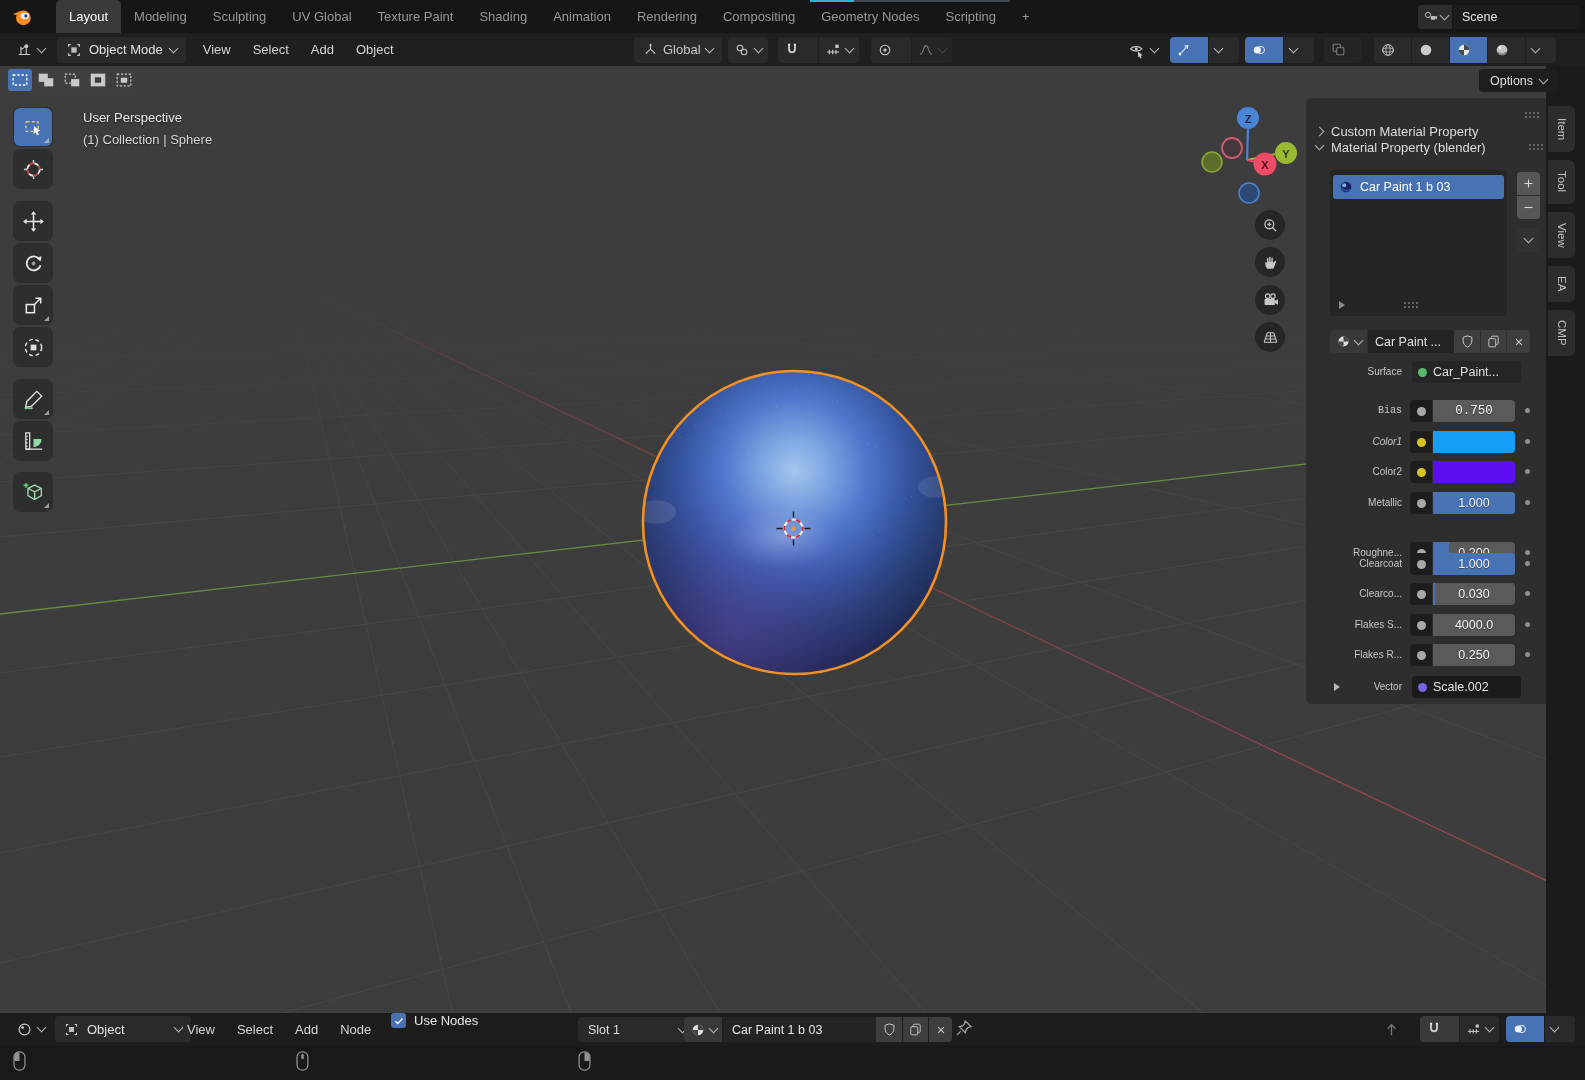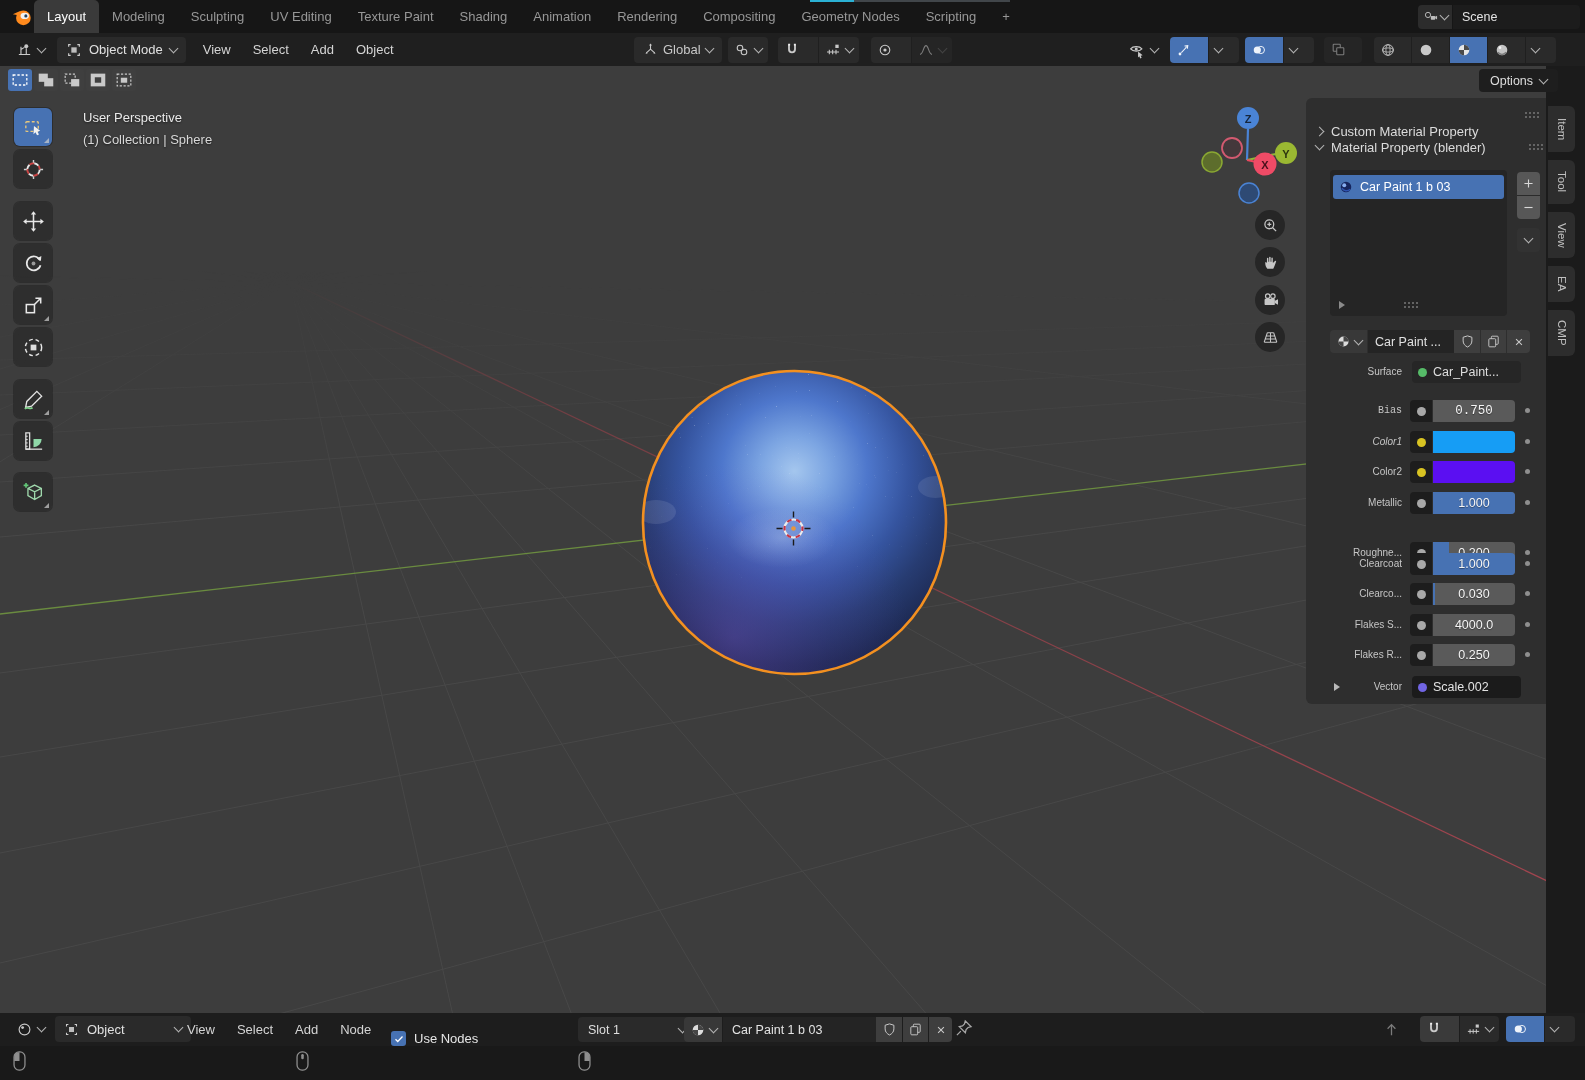--- a/index.html
+++ b/index.html
@@ -17,21 +17,21 @@
   .grip{width:15px;height:6px;position:relative;display:inline-block}
   .grip::before{content:"";position:absolute;left:0;top:0;width:2px;height:2px;border-radius:50%;background:#787878;
      box-shadow:4px 0 #787878,8px 0 #787878,12px 0 #787878,0 4px #787878,4px 4px #787878,8px 4px #787878,12px 4px #787878}
   
   #strip1{left:810px;top:0;width:44px;height:2px;background:#2bb1d4;z-index:20}
   #strip2{left:854px;top:0;width:156px;height:2px;background:#41464a;z-index:20}
   #topbar{left:0;top:0;width:1585px;height:33px;background:#161616;display:flex;align-items:center;z-index:10}
   #tb-logo{margin-left:10px;width:24px;height:22px;display:flex;align-items:center;justify-content:center}
   #tb-menus{display:flex;align-items:center;margin-left:6px}
   .tb-menu{padding:0 11px;line-height:33px;color:#d2d2d2;cursor:default}
-  #tb-tabs{display:flex;align-items:center;height:33px}
+  #tb-tabs{display:flex;align-items:center;margin-left:22px;height:33px}
   .ws-tab{padding:0 13px;line-height:33px;height:33px;color:#979797}
   .ws-tab.active{background:#3a3a3a;color:#fdfdfd;border-radius:5px 5px 0 0}
   #tb-scene{margin-left:auto;margin-right:5px;display:flex;align-items:center}
   #tb-scene-icon{width:34px;height:24px;background:#2c2c2c;border-radius:4px 0 0 4px;display:flex;align-items:center;justify-content:center;gap:3px}
   #tb-scene-name{width:118px;height:24px;background:#1c1c1c;border-radius:0 4px 4px 0;margin-left:1px;display:flex;align-items:center;padding-left:9px;color:#e3e3e3;font-size:12.5px}
   
   #vheader{left:0;top:33px;width:1585px;height:33px;background:#1f1f1f;z-index:10}
   .hgroup{position:absolute;top:0;height:33px;display:flex;align-items:center;gap:6px}
   .hdr-menu{padding:0 11px;color:#d4d4d4}
   .hbtn{height:26px;display:flex;align-items:center;justify-content:space-between;background:#2a2a2a;border-radius:4px;gap:5px;padding:0 6px;color:#c9c9c9}
@@ -95,21 +95,21 @@
   
   #sidestrip{left:1546px;top:66px;width:39px;height:947px;background:#1b1b1b;z-index:5}
   .side-tab{position:absolute;left:2px;width:27px;background:#2d2d2d;border-radius:0 6px 6px 0;
       display:flex;align-items:center;justify-content:center;color:#c0c0c0;font-size:11.5px;
       writing-mode:vertical-rl}
   
   #bheader{left:0;top:1013px;width:1585px;height:33px;background:#1d1d1d;z-index:10}
   #bh-objsel{position:absolute;left:55px;top:3px;width:118px;height:26px;background:#2a2a2a;border-radius:4px;
       display:flex;align-items:center;gap:8px;padding:0 9px;color:#e0e0e0}
   #bh-menus{position:absolute;left:176px;top:0;height:33px;display:flex;align-items:center}
-  #usenodes{position:absolute;left:391px;top:0;height:33px;display:flex;align-items:flex-end;gap:8px;color:#e6e6e6}
+  #usenodes{position:absolute;left:391px;top:0;height:33px;display:flex;align-items:flex-start;gap:8px;color:#e6e6e6}
   #un-box{width:15px;height:15px;background:#4772b3;border-radius:3px;display:flex;align-items:center;justify-content:center}
   #bh-slot{position:absolute;left:578px;top:4px;width:98px;height:25px;background:#2a2a2a;border-radius:4px;
       display:flex;align-items:center;justify-content:space-between;padding:0 10px;color:#dedede;font-size:12.5px}
   #bh-mat{position:absolute;left:684px;top:4px;height:25px}
   #bh-mat .seg{height:25px}
   #bh-mat .name{justify-content:flex-start;padding-left:9px;color:#e3e3e3;font-size:12.5px}
   #bh-pin{position:absolute;left:954px;top:5px;color:#a8a8a8}
   #bh-right{position:absolute;right:10px;top:3px;height:26px;display:flex;align-items:center;gap:7px}
   
   #statusbar{left:0;top:1046px;width:1585px;height:34px;background:#191919;z-index:10;color:#8f8f8f}
@@ -337,21 +337,21 @@
 <div id="topbar" class="abs">
   <span id="tb-logo">
       <svg width="22" height="22">
         <use href="#i-blender"></use>
       </svg>
     </span>
   <span id="tb-tabs">
       <span class="ws-tab active">Layout</span>
       <span class="ws-tab">Modeling</span>
       <span class="ws-tab">Sculpting</span>
-      <span class="ws-tab">UV Editing</span>
+      <span class="ws-tab">UV Global</span>
       <span class="ws-tab">Texture Paint</span>
       <span class="ws-tab">Shading</span>
       <span class="ws-tab">Animation</span>
       <span class="ws-tab">Rendering</span>
       <span class="ws-tab">Compositing</span>
       <span class="ws-tab">Geometry Nodes</span>
       <span class="ws-tab">Scripting</span>
       <span class="ws-tab">+</span>
     </span>
   <span id="tb-scene">

